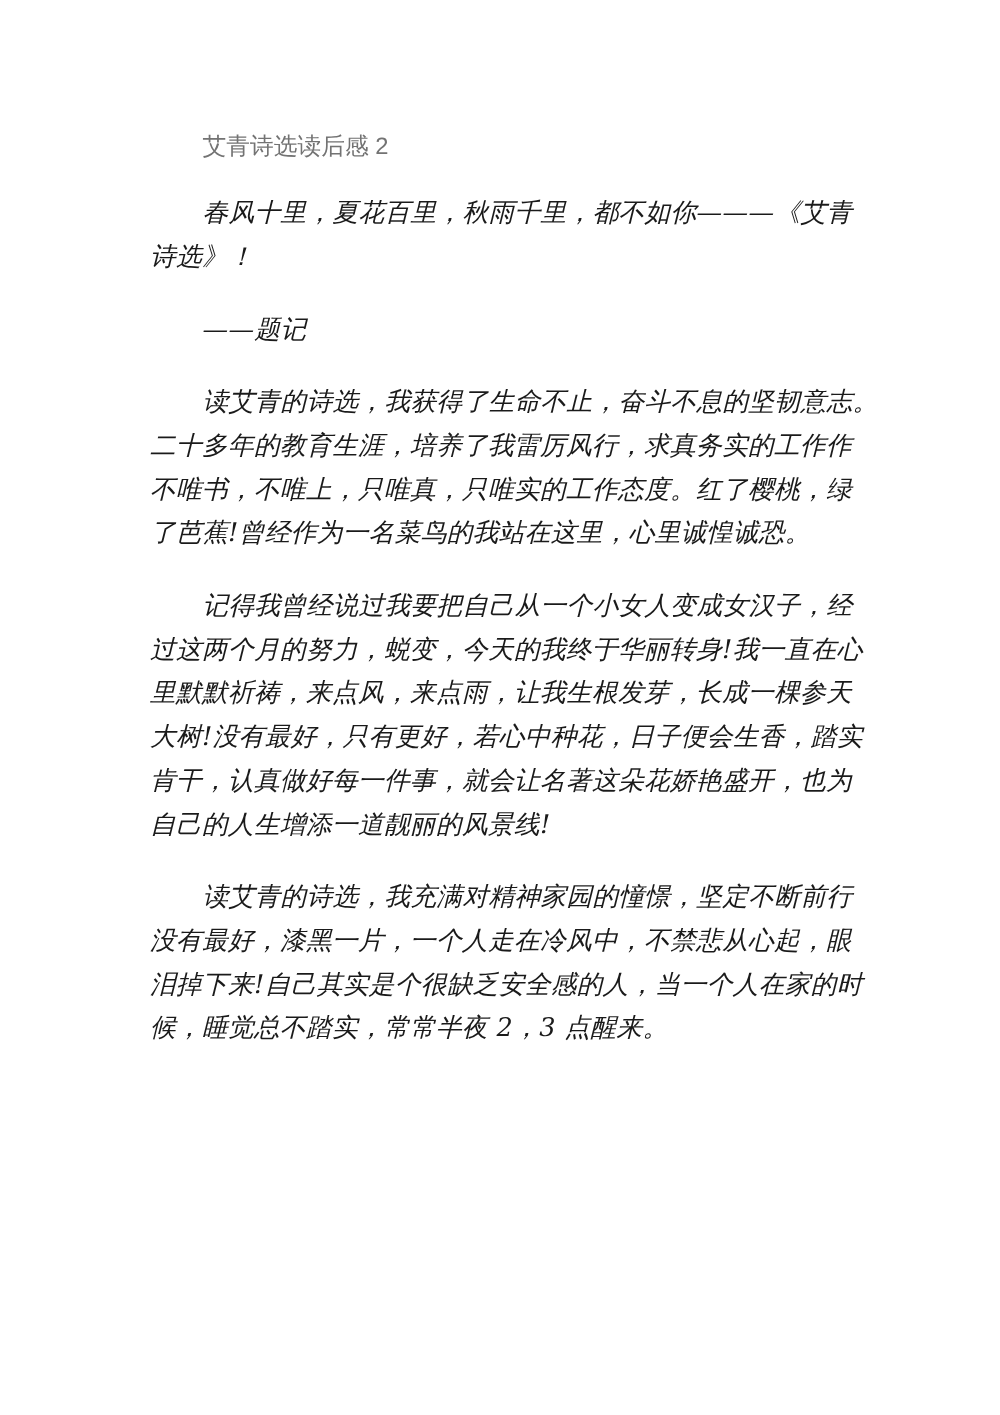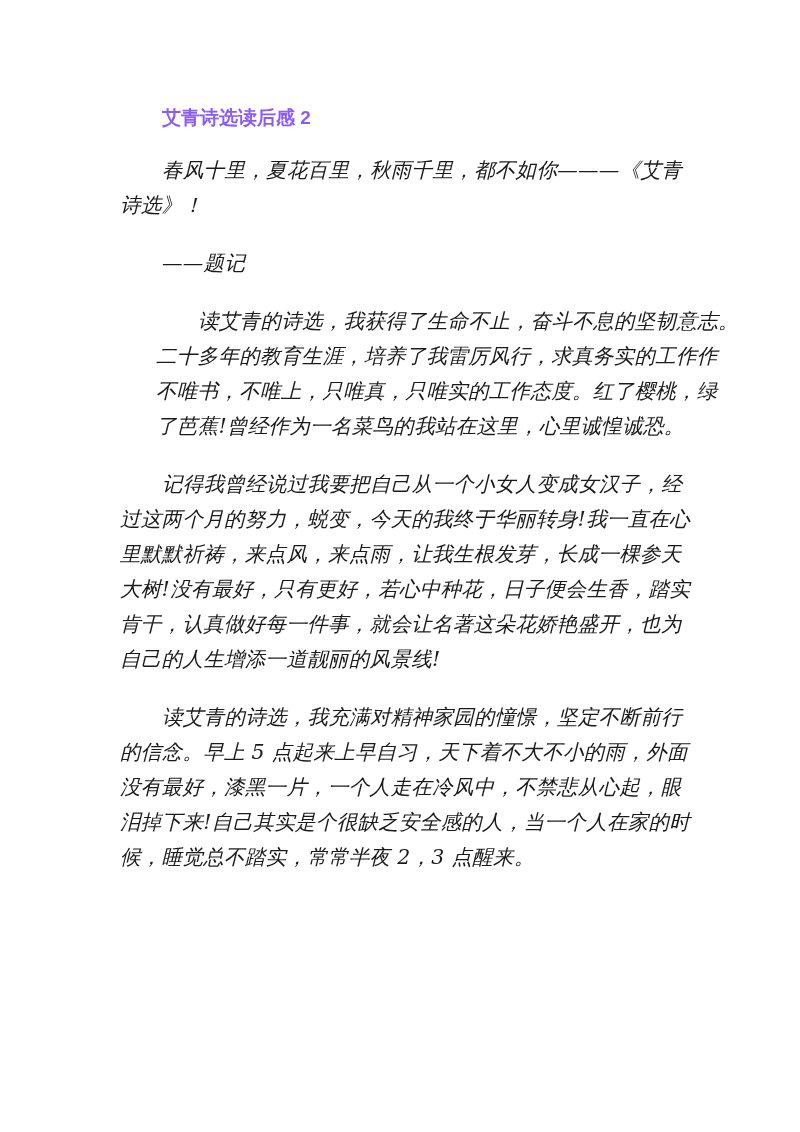--- a/index.html
+++ b/index.html
@@ -16,22 +16,22 @@
       color: #1a1a1a;
     }
     .page {
       position: absolute;
       left: 120px;
       top: 104px;
       width: 562px;
     }
     .title {
       font-family: "Liberation Sans", "DejaVu Sans", sans-serif;
-      font-weight: bold;
-      color: #8b5cf6;
+      font-weight: normal;
+      color: #737373;
       font-size: 19px;
       line-height: 28px;
       margin: 0 0 21px 42px;
       letter-spacing: 0px;
     }
     .para {
       font-size: 20.5px;
       line-height: 35px;
       margin: 0 0 23px 0;
       text-indent: 42px;
@@ -54,36 +54,35 @@
 
   <p class="para" style="text-indent:0;">
     <span class="line first">春风十里，夏花百里，秋雨千里，都不如你———《艾青</span>
     <span class="line">诗选》！</span>
   </p>
 
   <p class="para" style="text-indent:0;">
     <span class="line first">——题记</span>
   </p>
 
-  <p class="para" style="text-indent:0;margin-left:36px;">
+  <p class="para" style="text-indent:0;">
     <span class="line first">读艾青的诗选，我获得了生命不止，奋斗不息的坚韧意志。</span>
     <span class="line">二十多年的教育生涯，培养了我雷厉风行，求真务实的工作作</span>
     <span class="line">不唯书，不唯上，只唯真，只唯实的工作态度。红了樱桃，绿</span>
     <span class="line">了芭蕉!曾经作为一名菜鸟的我站在这里，心里诚惶诚恐。</span>
   </p>
 
   <p class="para" style="text-indent:0;">
     <span class="line first">记得我曾经说过我要把自己从一个小女人变成女汉子，经</span>
     <span class="line">过这两个月的努力，蜕变，今天的我终于华丽转身!我一直在心</span>
     <span class="line">里默默祈祷，来点风，来点雨，让我生根发芽，长成一棵参天</span>
     <span class="line">大树!没有最好，只有更好，若心中种花，日子便会生香，踏实</span>
     <span class="line">肯干，认真做好每一件事，就会让名著这朵花娇艳盛开，也为</span>
     <span class="line">自己的人生增添一道靓丽的风景线!</span>
   </p>
 
   <p class="para" style="text-indent:0;">
     <span class="line first">读艾青的诗选，我充满对精神家园的憧憬，坚定不断前行</span>
-    <span class="line">的信念。早上 5 点起来上早自习，天下着不大不小的雨，外面</span>
     <span class="line">没有最好，漆黑一片，一个人走在冷风中，不禁悲从心起，眼</span>
     <span class="line">泪掉下来!自己其实是个很缺乏安全感的人，当一个人在家的时</span>
     <span class="line">候，睡觉总不踏实，常常半夜 2，3 点醒来。</span>
   </p>
 </div>
 
 </body></html>

